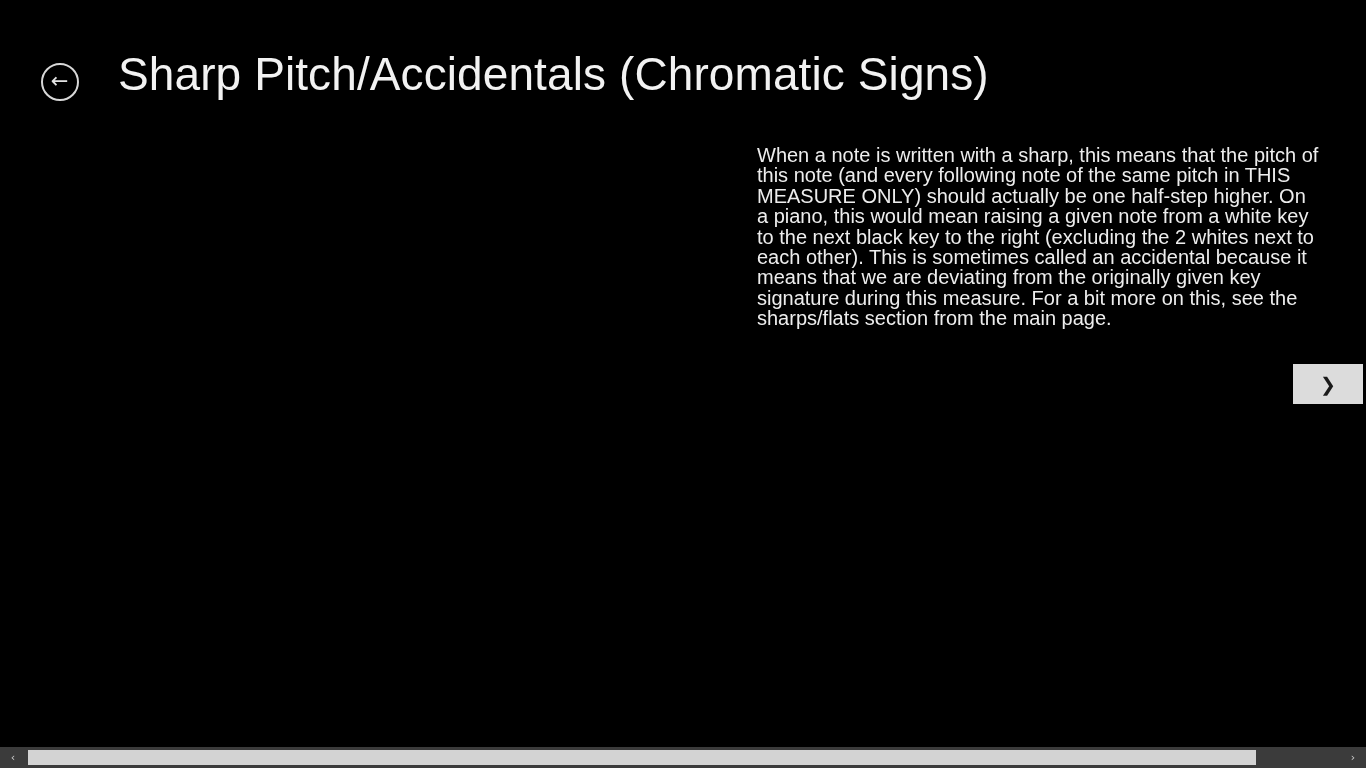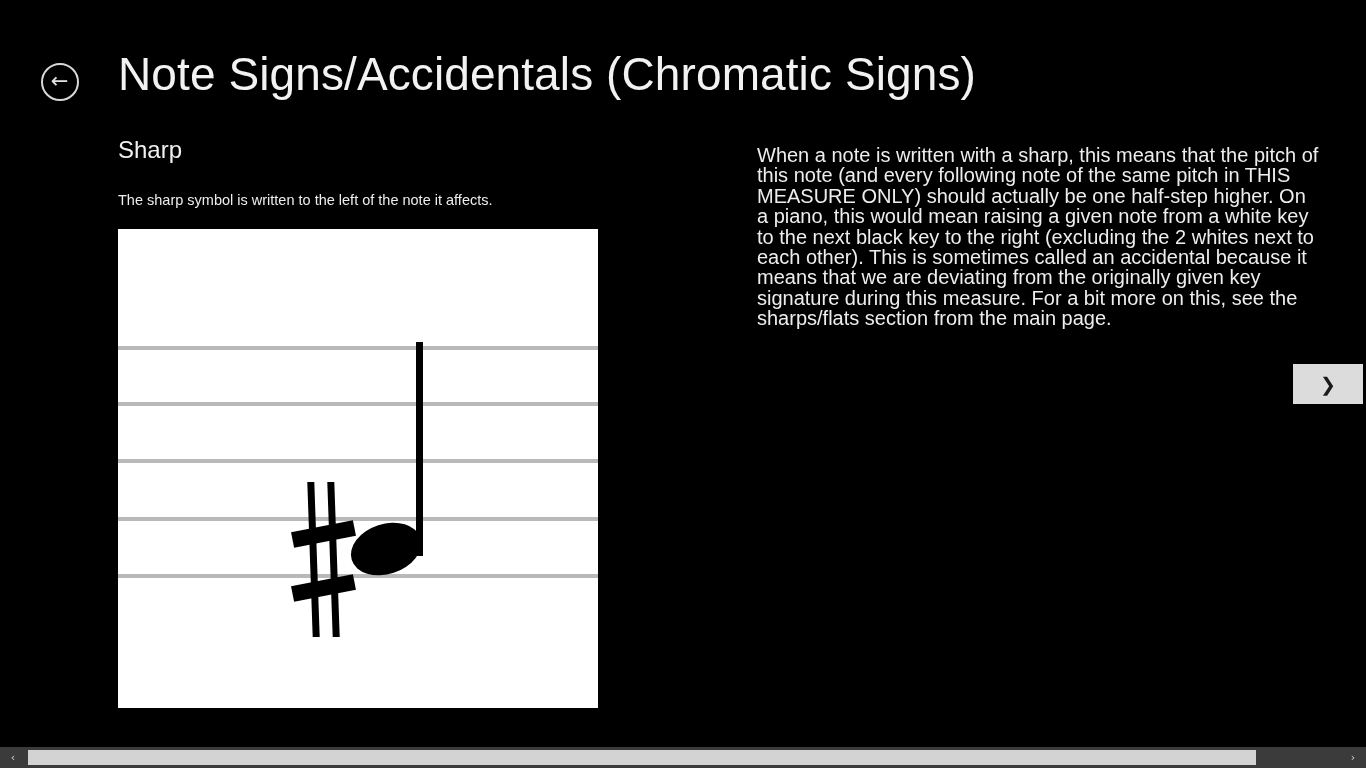--- a/index.html
+++ b/index.html
@@ -229,45 +229,23 @@
 </style>
 </head>
 <body>
 
 <div id="app">
 
   <div class="header">
     <button class="back-button">
       <span class="glyph">←</span>
     </button>
-    <div class="page-title">Note Signs/Accidentals (Chromatic Signs)</div>
+    <div class="page-title">Sharp Pitch/Accidentals (Chromatic Signs)</div>
   </div>
 
-  <div class="left-col">
-    <h2 class="section-heading">Sharp</h2>
-    <p class="section-sub">The sharp symbol is written to the left of the note it affects.</p>
-
-    <div class="notation-figure">
-      <div class="staff-line l1"></div>
-      <div class="staff-line l2"></div>
-      <div class="staff-line l3"></div>
-      <div class="staff-line l4"></div>
-      <div class="staff-line l5"></div>
-
-      <div class="sharp">
-        <div class="v v1"></div>
-        <div class="v v2"></div>
-        <div class="h h1"></div>
-        <div class="h h2"></div>
-      </div>
-
-      <div class="note-stem"></div>
-      <div class="note-head"></div>
-    </div>
-  </div>
 
   <div class="right-col">
     <p class="body-text">When a note is written with a sharp, this means that the pitch of this note (and every following note of the same pitch in THIS MEASURE ONLY) should actually be one half-step higher.  On a piano, this would mean raising a given note from a white key to the next black key to the right (excluding the 2 whites next to each other).  This is sometimes called an accidental because it means that we are deviating from the originally given key signature during this measure.  For a bit more on this, see the sharps/flats section from the main page.</p>
   </div>
 
   <button class="next-button">
     <span class="glyph">❯</span>
   </button>
 
   <div class="hscroll">

